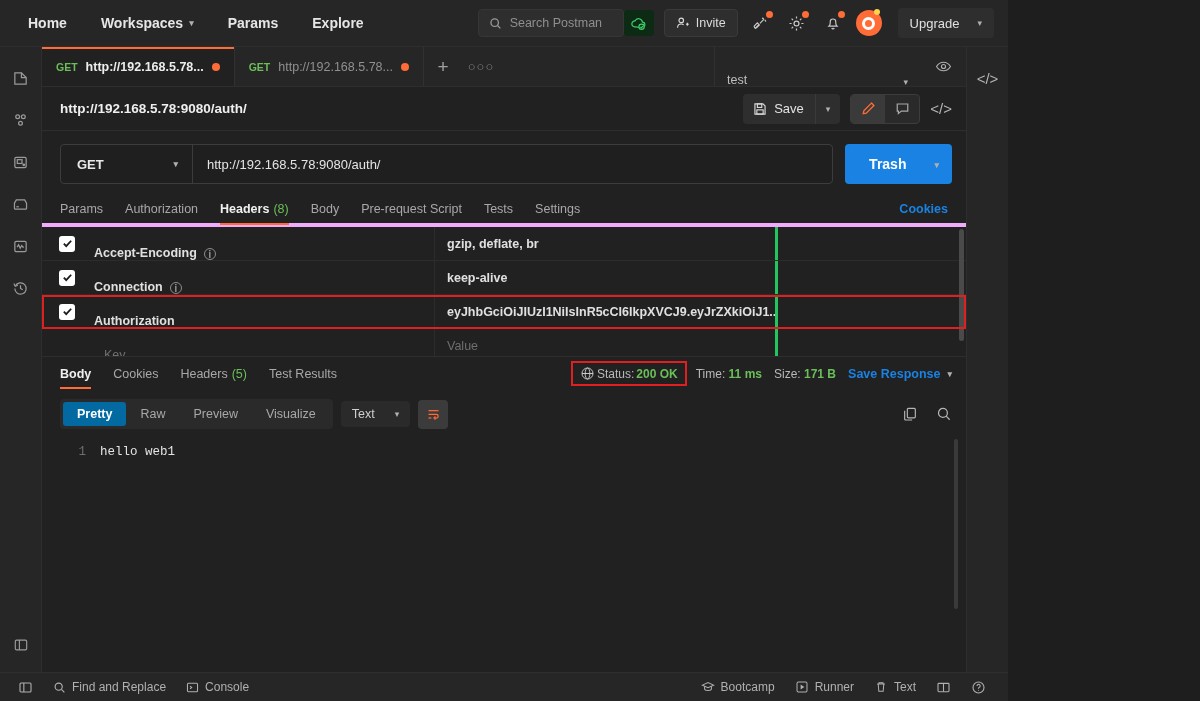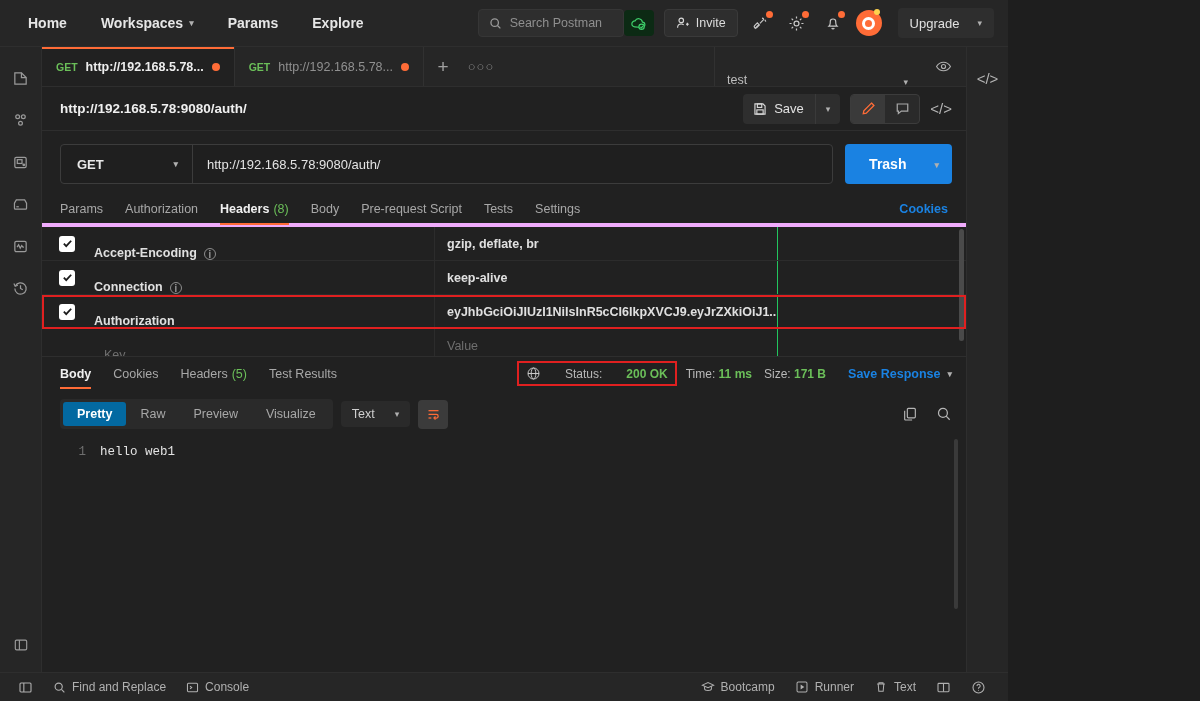--- a/index.html
+++ b/index.html
@@ -163,47 +163,47 @@
   .cookies-link { margin-left: auto; font-size: 12.5px; color: #1a82e2; cursor: pointer; font-weight: bold; }
 
   
   .hdr-table-wrap { flex: 0 0 129px; position: relative; overflow: hidden; }
   .hrow { display: flex; align-items: center; height: 34px; border-bottom: 1px solid #2c2c2c; position: relative; }
   .hrow.highlight { outline: 2px solid #e02020; outline-offset: -2px; z-index: 3; }
   .cb-cell { width: 50px; display: flex; align-items: center; justify-content: center; flex:0 0 50px; }
   .cbx { width: 16px; height: 16px; border-radius: 3px; background: #fff; display:flex; align-items:center;justify-content:center; cursor:pointer;}
   .cbx svg { display:block; }
   .h-key { flex: 0 0 343px; display: flex; align-items: flex-end; gap: 7px; font-size: 12.5px; color: #e0e0e0; font-weight:bold; border-right: 1px solid #2c2c2c; height:100%; padding-left:2px;}
-  .h-val { flex: 0 0 343px; display: flex; align-items: center; font-size: 12.5px; color: #e0e0e0; font-weight:bold; border-right: 1px solid #22c55e; height:100%; padding-left: 12px; overflow:hidden; white-space:nowrap;}
+  .h-val { flex: 0 0 343px; display: flex; align-items: center; font-size: 12.5px; color: #e0e0e0; font-weight:bold; border-right: 3px solid #22c55e; height:100%; padding-left: 12px; overflow:hidden; white-space:nowrap;}
   .h-desc { flex: 1; height:100%; display:flex; align-items:center; padding-left:12px; font-size:12.5px; color:#6f6f6f;}
   .hrow.ph .h-key, .hrow.ph .h-val { color: #6f6f6f; font-weight: normal; padding-left:12px;}
   .hrow.ph .h-key { padding-left: 12px; }
   .info-i { font-size: 11px; color: #8c8c8c; border:1px solid #8c8c8c; border-radius:50%; width:12px;height:12px;display:inline-flex;align-items:center;justify-content:center;line-height:1;}
   .vscroll {
     position: absolute; right: 2px; top: 2px; width: 5px; height: 112px;
     background: #4a4a4a; border-radius: 3px;
   }
 
   
   .resp-head {
     display: flex; align-items: center; height: 34px; flex: 0 0 34px;
     padding: 0 14px 0 18px; border-top: 1px solid #2e2e2e; background:#212121;
   }
   .rsub2 { font-size: 12.5px; color: #a8a8a8; cursor: pointer; height:34px; display:flex; align-items:center; margin-right:22px; position:relative;}
   .rsub2.active { color: #f0f0f0; font-weight: bold; }
   .rsub2.active::after { content:''; position:absolute; left:0; right:0; bottom:2px; height:2px; background:#ff6c37; }
   .meta { margin-left: auto; display: flex; align-items: center; font-size: 12px; color: #b9b9b9; }
   .status-box {
-    display: flex; align-items: center; gap: 24px; padding: 4px 8px;
+    display: flex; align-items: center; gap: 2px; padding: 4px 8px;
     outline: 2px solid #e02020; outline-offset: -1px; margin-right: 10px;
   }
   .ok { color: #6bbf59; font-weight:bold; }
   .meta-item { margin-right: 12px; }
   .meta-item .v { color: #6bbf59; font-weight: bold; }
-  .save-resp { color: #1a82e2; font-weight: bold; font-size:12.5px; cursor:pointer; display:flex;align-items:center;gap:7px; margin-left:10px;}
+  .save-resp { color: #1a82e2; font-weight: bold; font-size:12.5px; cursor:pointer; display:flex;align-items:center;gap:7px; margin-left:0;}
 
   
   .body-toolbar { display: flex; align-items: center; gap: 8px; padding: 9px 14px 8px 18px; }
   .pill-group { display: flex; background: #2a2a2a; border-radius: 4px; padding: 3px; }
   .pill { padding: 5px 14px; font-size: 12.5px; color: #a8a8a8; border-radius: 3px; cursor: pointer; }
   .pill.on { background: #0369a1; color: #fff; font-weight: bold; }
   .fmt-sel {
     display: flex; align-items: center; gap: 20px; background: #2a2a2a; border-radius: 4px;
     padding: 6px 11px; font-size: 12.5px; color: #cfcfcf; cursor: pointer;
   }

